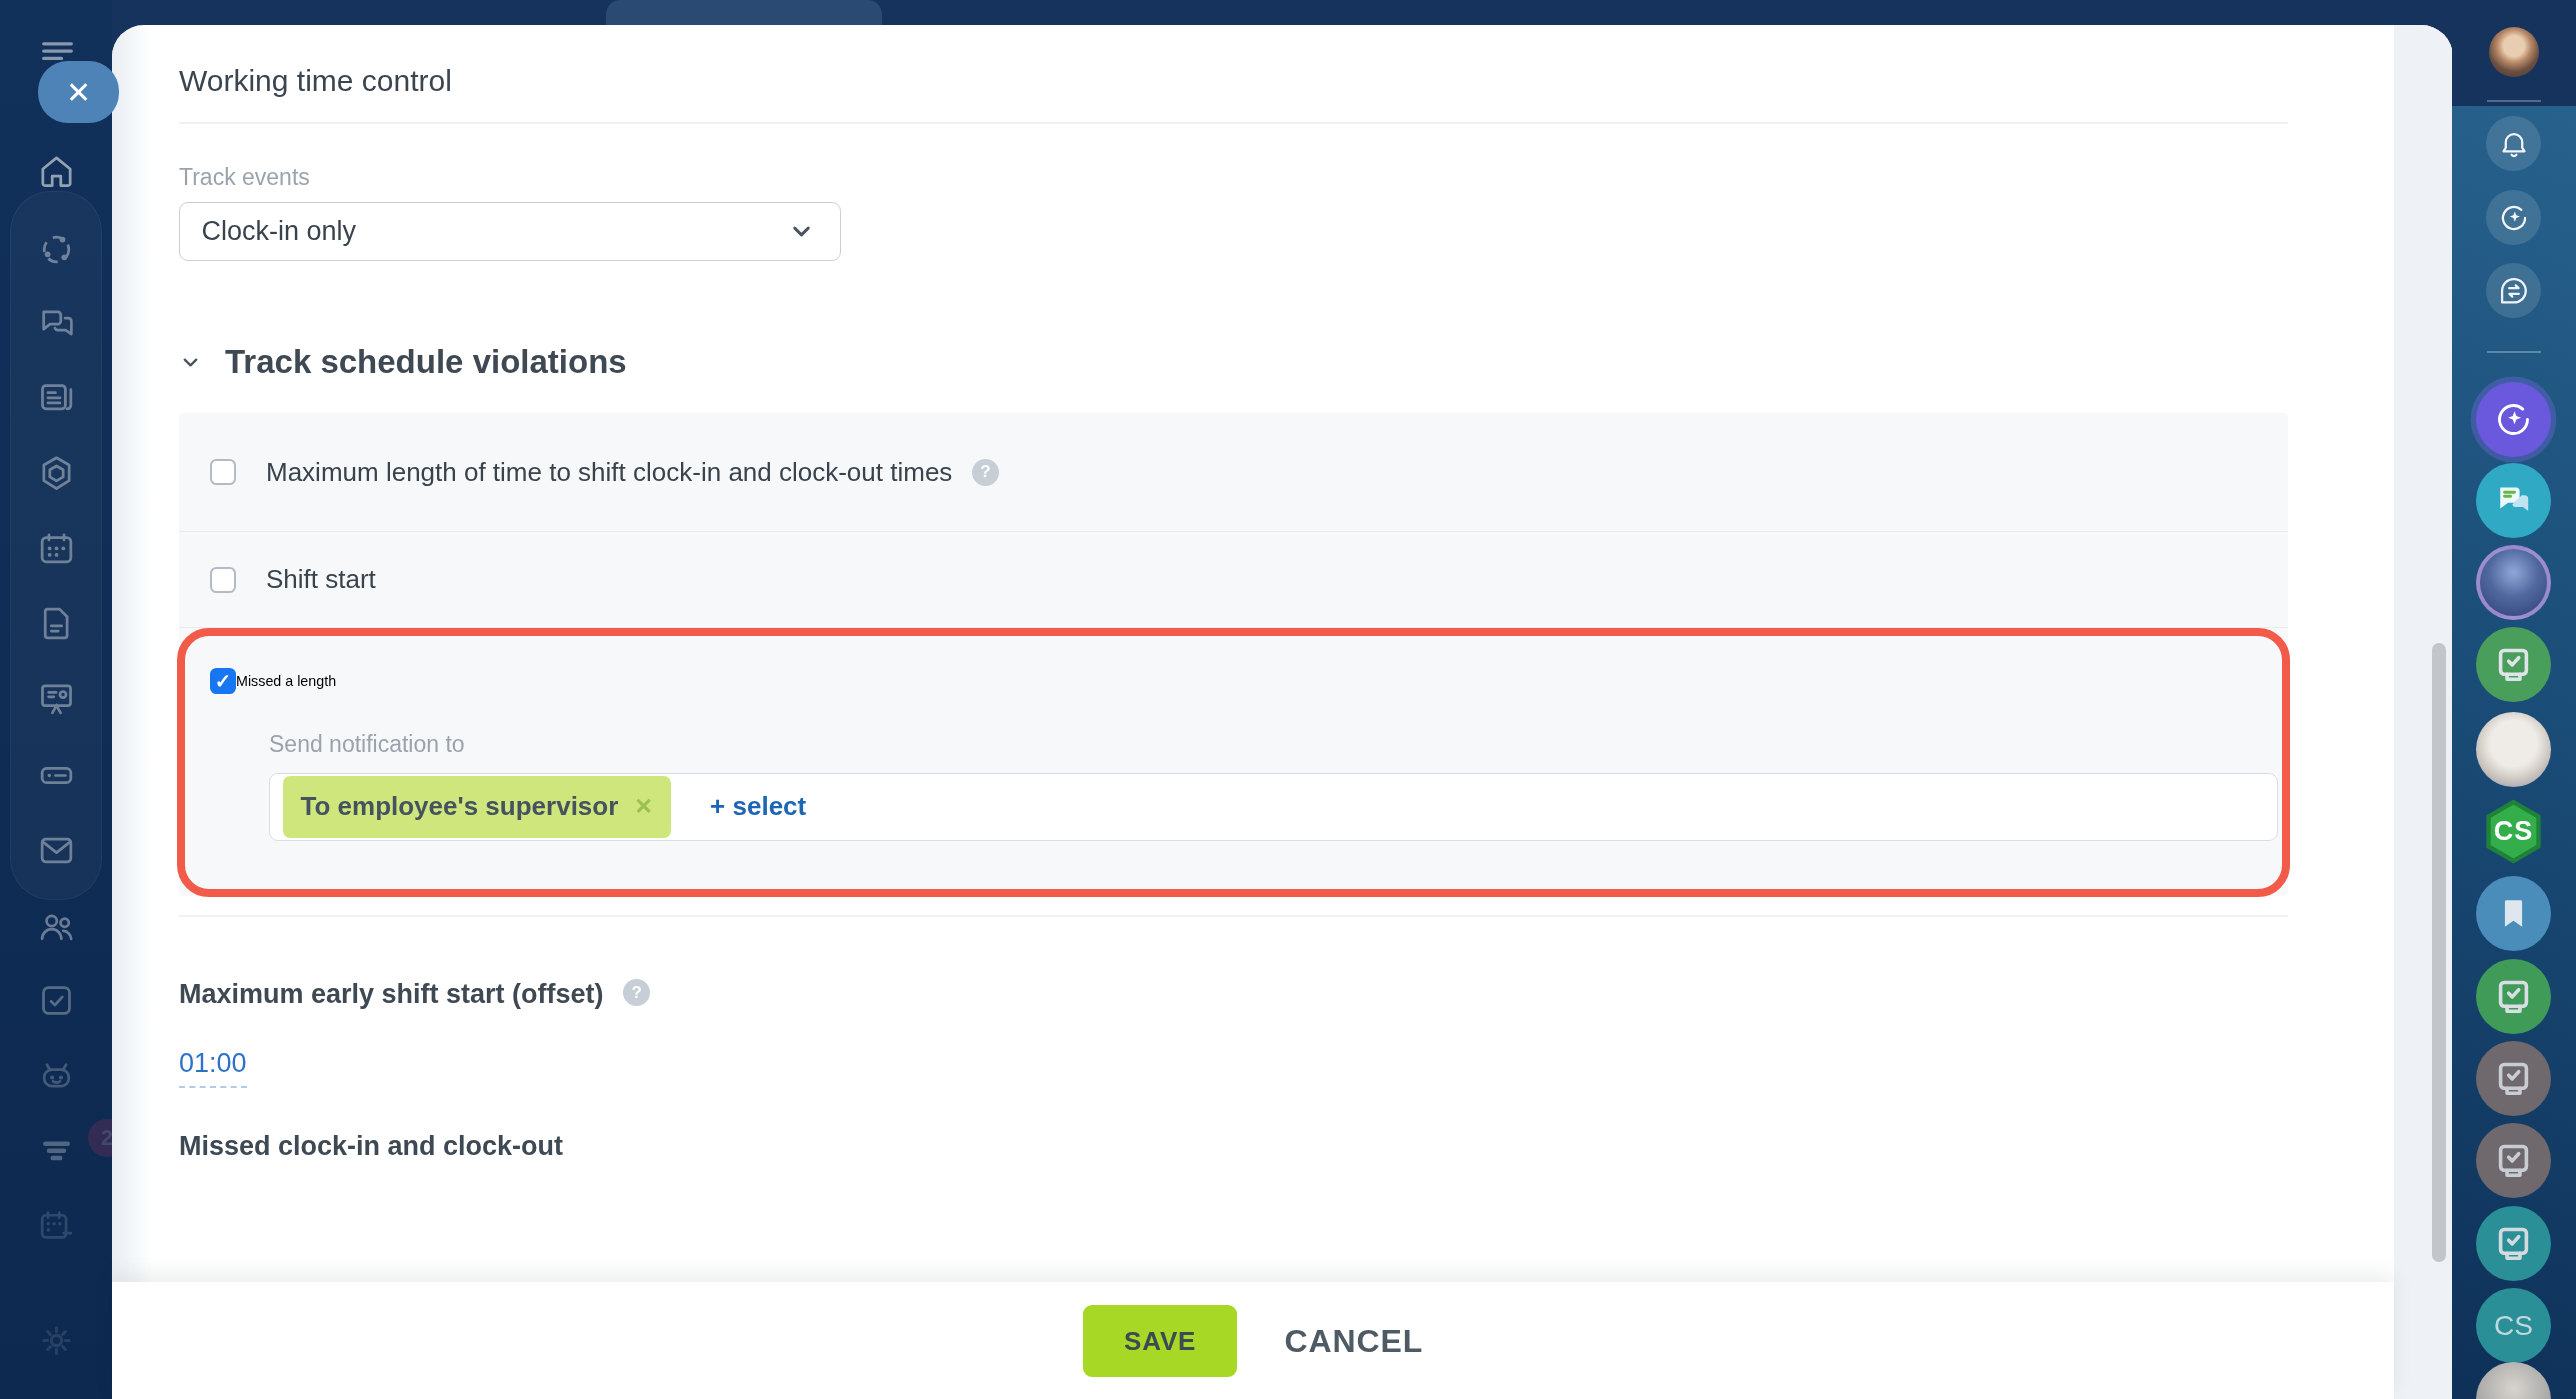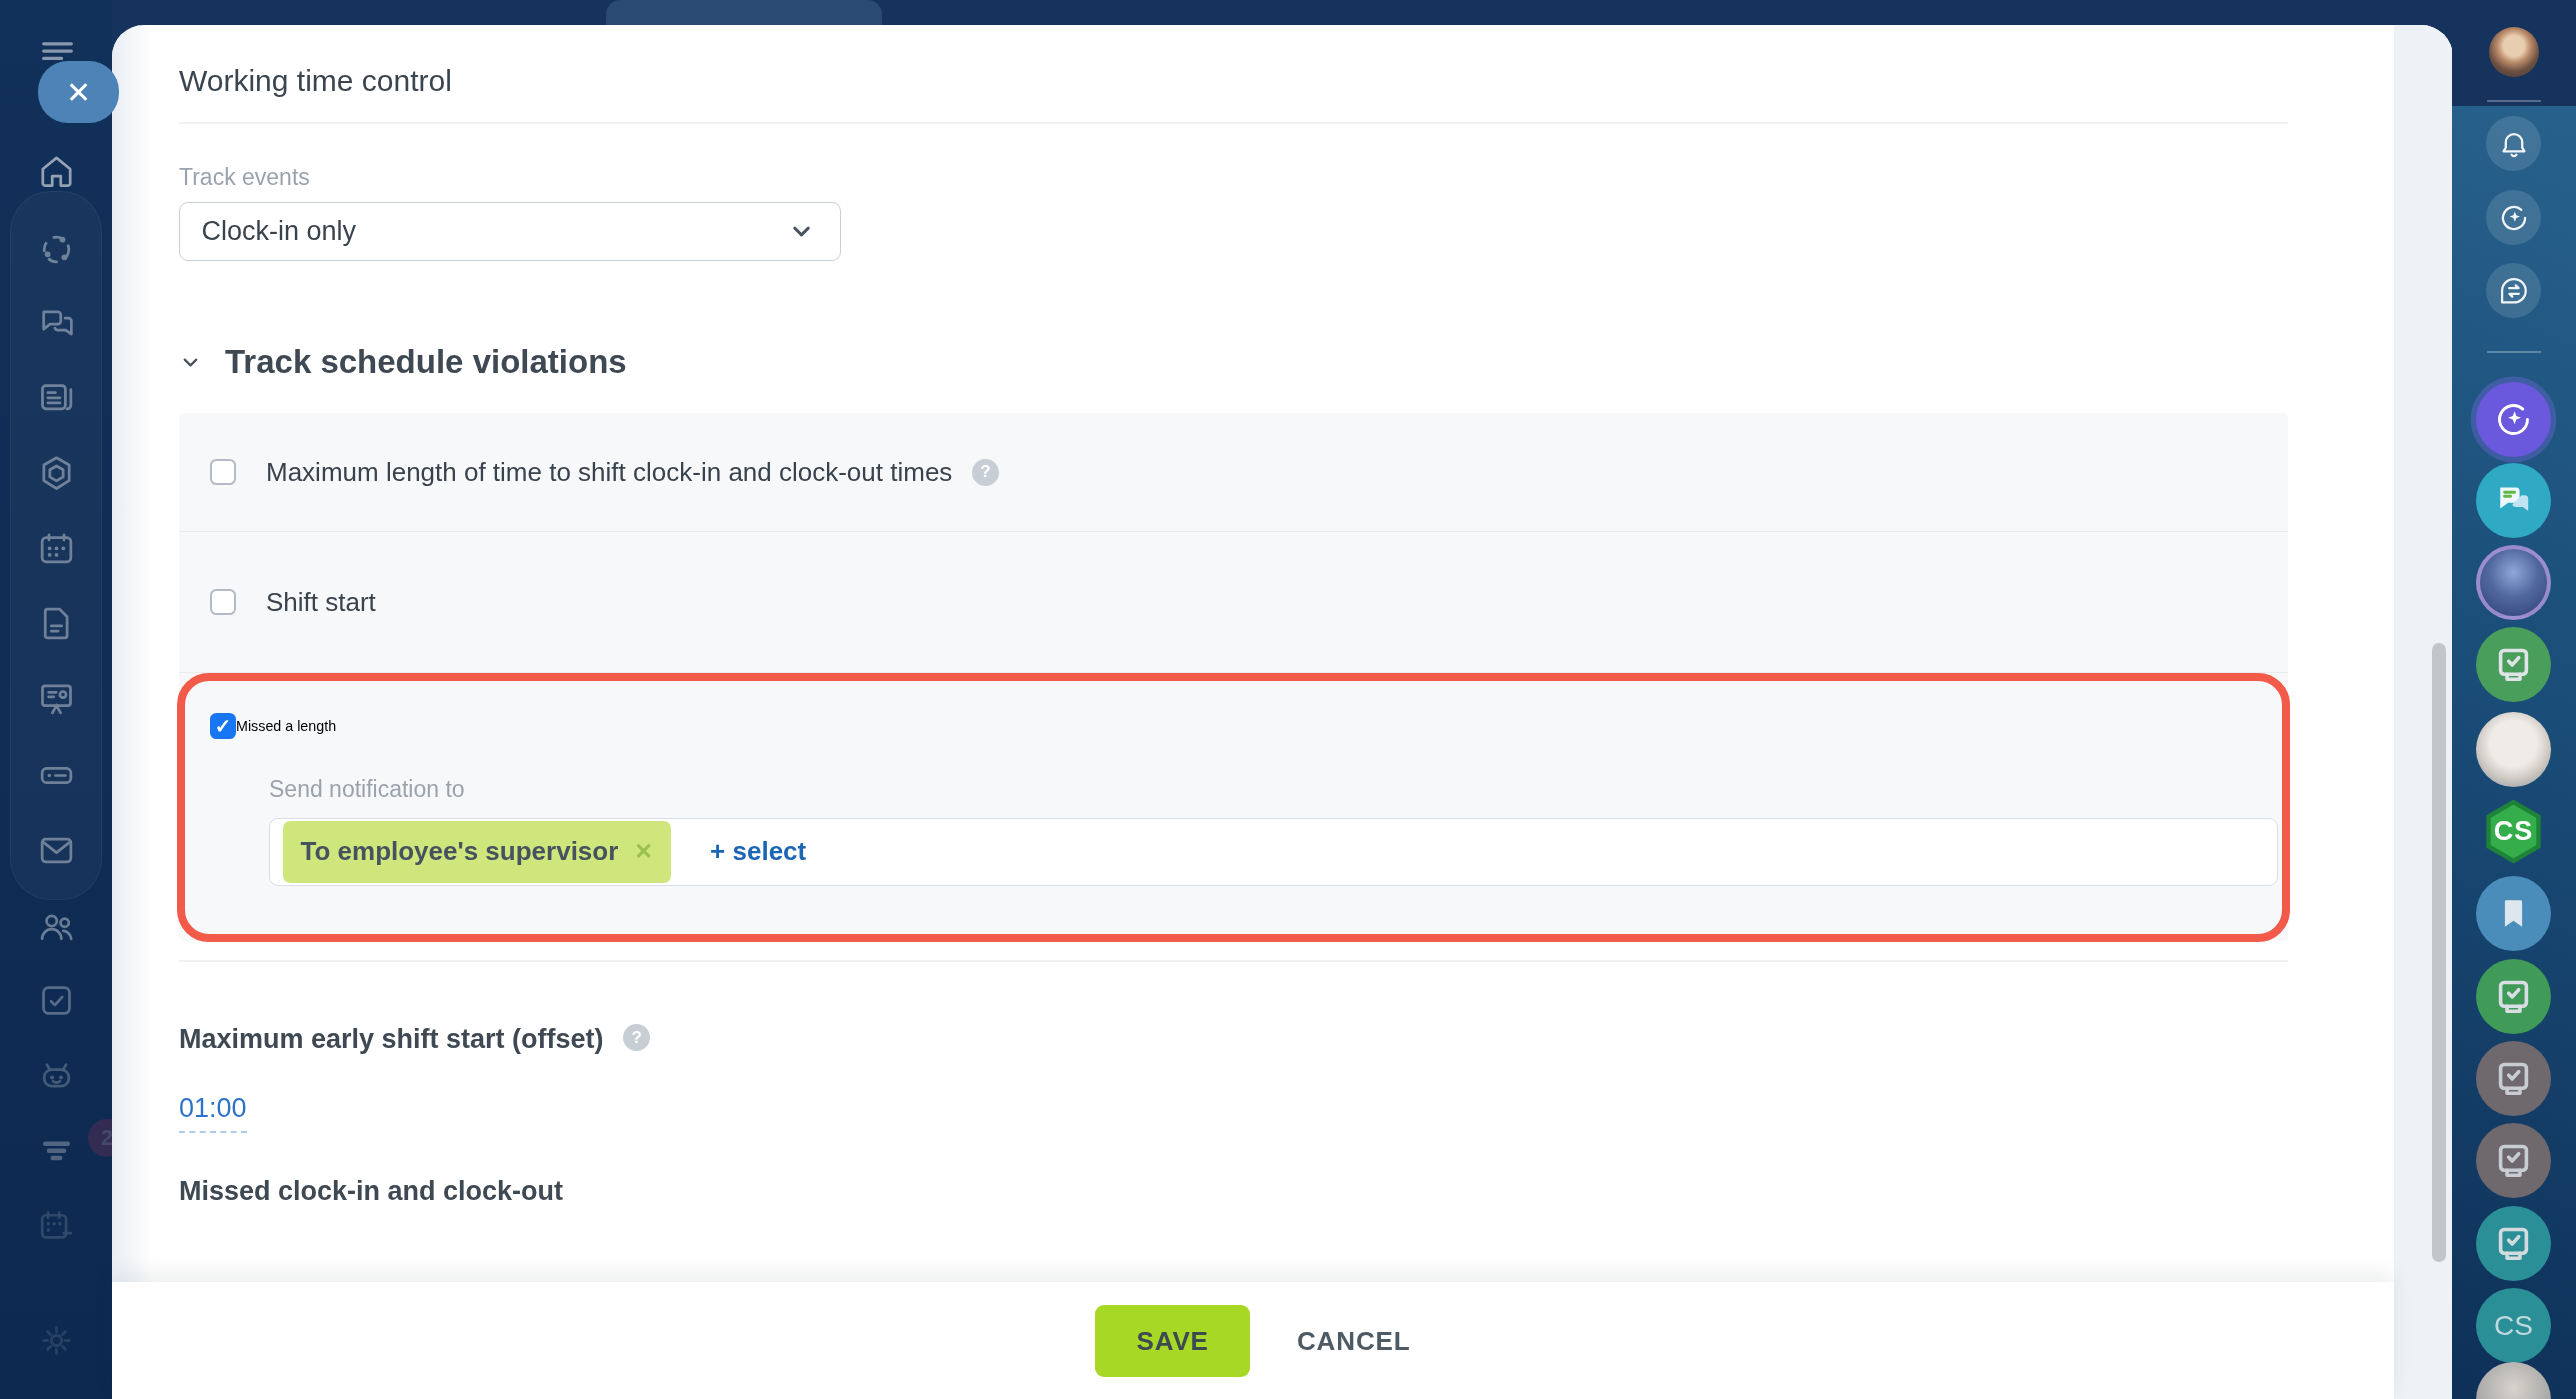--- a/index.html
+++ b/index.html
@@ -58,21 +58,21 @@
     border-radius:9px; background:#fff; display:flex; align-items:center;
     padding:0 25px 0 21.5px; cursor:pointer; }
   .dropdown .val { font-size:27px; color:#39434d; flex:1; }
   .sec-head { margin-top:82px; display:flex; align-items:center; gap:23px; }
   .sec-head .t { font-size:33px; font-weight:700; color:#3e4953; }
   .chev { width:27px; height:27px; color:#4a545e; cursor:pointer; }
 
   .panel { margin-top:32px; background:#f7f8f9; border-radius:5.4px; }
   .prow { display:flex; align-items:center; padding-left:31px; }
   .prow.r1 { height:118px; }
-  .prow.r2 { height:141px; border-top:1.8px solid #e9ebed; }
+  .prow.r2 { height:96px; border-top:1.8px solid #e9ebed; }
   .cb { width:26px; height:26px; border:2.7px solid #b3bcc6; border-radius:6.3px;
     background:#fff; flex:0 0 auto; cursor:pointer; }
   .cb.checked { background:#1976f2; border-color:#1976f2; display:flex;
     align-items:center; justify-content:center; color:#fff; font-size:19.7px; font-weight:700; }
   .prow .rl { margin-left:30px; font-size:26px; color:#39434d; }
   .help { width:27px; height:27px; margin-left:19.7px; border-radius:50%; background:#c7ced6;
     color:#ffffff; font-size:17px; font-weight:700; display:inline-flex;
     align-items:center; justify-content:center; flex:0 0 auto; cursor:pointer; }
   .row3 { position:relative; border-top:1.8px solid #e9ebed; padding:27px 0 55px 0; }
   .hl-red { position:absolute; top:0; left:-1.8px; right:-1.8px; bottom:-1.8px;
@@ -94,21 +94,21 @@
   .bold-row .t { font-size:27px; font-weight:700; color:#3e4953; }
   .time-link { display:inline-block; margin-top:38px; font-size:27px; color:#2e72c8;
     padding-bottom:7.2px; border-bottom:2.7px dashed #aecbe9; cursor:pointer; }
   .allow { margin-top:43px; font-size:27px; font-weight:700; color:#3e4953; }
 
   .footer { position:absolute; left:0; right:59px; bottom:0; height:118px; background:#fff;
     box-shadow:0 -9px 18px rgba(40,50,60,0.08); display:flex; align-items:center;
     justify-content:center; gap:47px; }
   .save-btn { height:72px; padding:0 41px; background:#a7d826; border:none; border-radius:9px;
     font-family:inherit; font-size:26px; font-weight:700; color:#3e4a51; letter-spacing:0.9px; cursor:pointer; }
-  .cancel-btn { background:none; border:none; font-family:inherit; font-size:26px;
+  .cancel-btn { background:none; border:none; font-family:inherit; font-size:32px;
     font-weight:700; color:#4e5a64; letter-spacing:0.9px; cursor:pointer; }
 
   
   .right-rail { position:absolute; left:2452px; top:0; width:124px; height:1400px;
     background:#15335d; z-index:5; overflow:hidden; }
   .rail-panel { position:absolute; left:0; top:106px; width:124px; bottom:0;
     background:linear-gradient(205deg,#27628c 0%,#1a4d78 45%,#0e3058 100%); }
   .rr-divider { position:absolute; left:35px; width:54px; height:1.8px; background:rgba(255,255,255,0.28); }
   .avatar-top { position:absolute; left:37px; top:27px; width:50px; height:50px; border-radius:50%;
     background:radial-gradient(circle at 50% 38%, #e9cdb0 0 26%, #b98a69 42%, #6b4f41 64%, #3c383b 100%);

